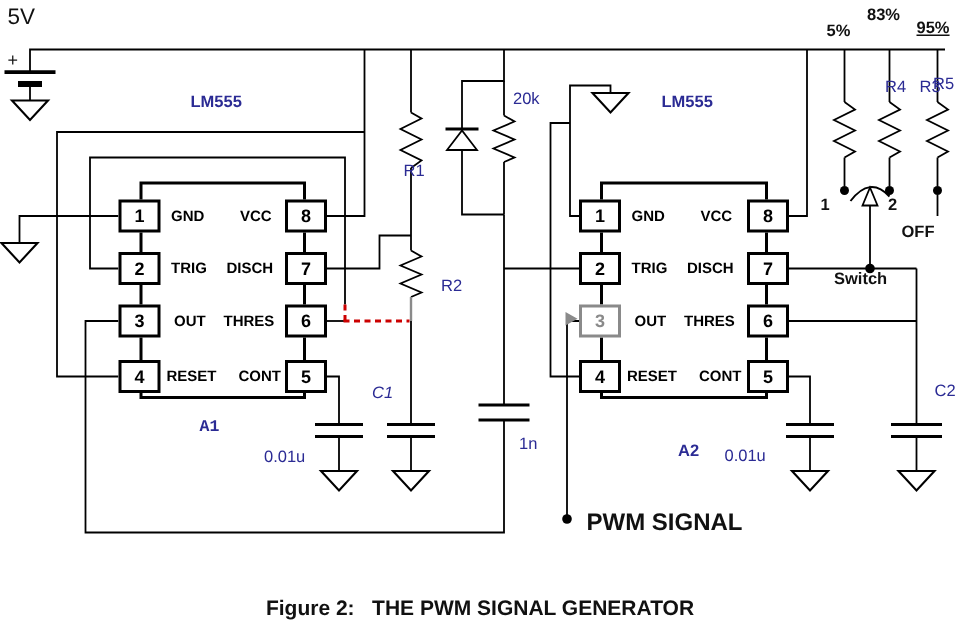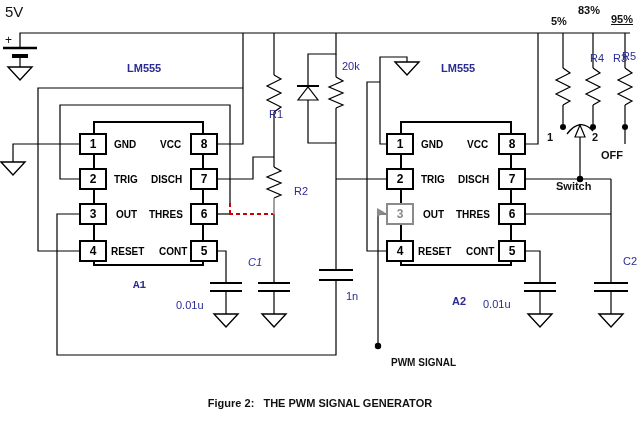--- a/index.html
+++ b/index.html
@@ -10,21 +10,21 @@
   .pin{position:absolute;width:24px;height:18px;border:2px solid #000;background:#fff;z-index:3;
        display:flex;align-items:center;justify-content:center;
        font-size:12px;font-weight:bold;color:#000;}
   .pin.gray{border-color:#8a8a8a;color:#8a8a8a;}
   .lbl{position:absolute;z-index:4;white-space:pre;line-height:1.1;}
   .pinlbl{font-size:10px;font-weight:bold;color:#000;}
   .comp{font-size:11px;color:#2b2b94;}
   .compb{font-size:11px;font-weight:bold;color:#2b2b94;}
   .blk{font-size:11px;font-weight:bold;color:#111;}
   .caption{position:absolute;left:0;top:397px;width:640px;text-align:center;z-index:4;
-           font-size:11px;font-weight:bold;color:#111;white-space:pre;}
+           font-size:14px;font-weight:bold;color:#111;white-space:pre;}
 </style>
 </head>
 <body>
 
 <div id="canvas">
 
   <svg class="layer" width="640" height="423" viewBox="0 0 640 423" stroke="#000" stroke-width="1.2" fill="none">
 
     <g>
       <polyline points="20,48 20,33 630,33"></polyline>
@@ -242,17 +242,17 @@
   <span class="lbl comp" style="left:622px;top:50px;">R5</span>
 
   <span class="lbl blk" style="left:551px;top:15px;">5%</span>
   <span class="lbl blk" style="left:578px;top:4px;">83%</span>
   <span class="lbl blk" style="left:611px;top:13px;text-decoration:underline;">95%</span>
   <span class="lbl blk" style="left:547px;top:131px;">1</span>
   <span class="lbl blk" style="left:592px;top:131px;">2</span>
   <span class="lbl blk" style="left:601px;top:149px;">OFF</span>
   <span class="lbl blk" style="left:556px;top:180px;">Switch</span>
 
-  <span class="lbl" style="left:391px;top:357px;font-size:10px;font-weight:bold;color:#111;">PWM SIGNAL</span>
+  <span class="lbl" style="left:391px;top:340px;font-size:16px;font-weight:bold;color:#111;">PWM SIGNAL</span>
 
   <div class="caption">Figure 2:   THE PWM SIGNAL GENERATOR</div>
 
 </div>
 
 </body></html>

